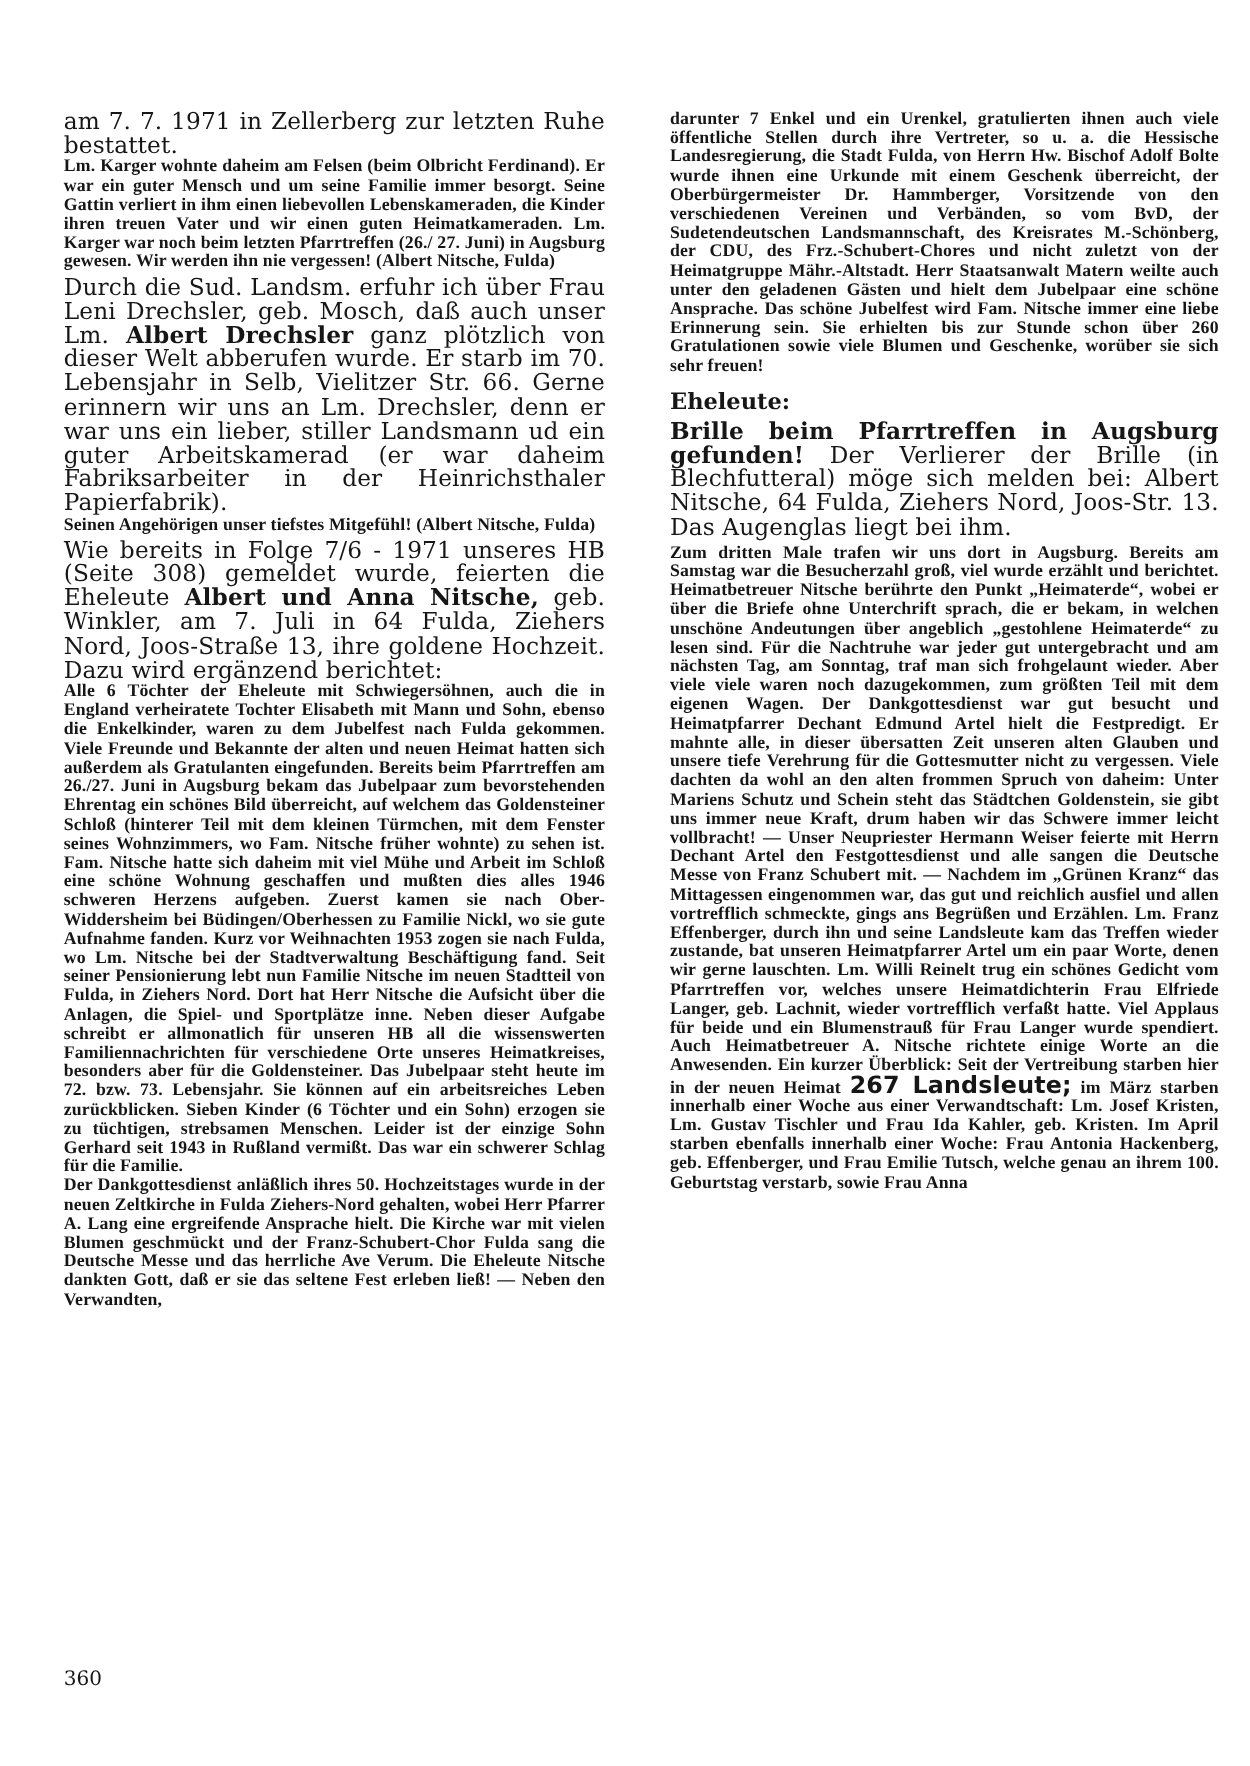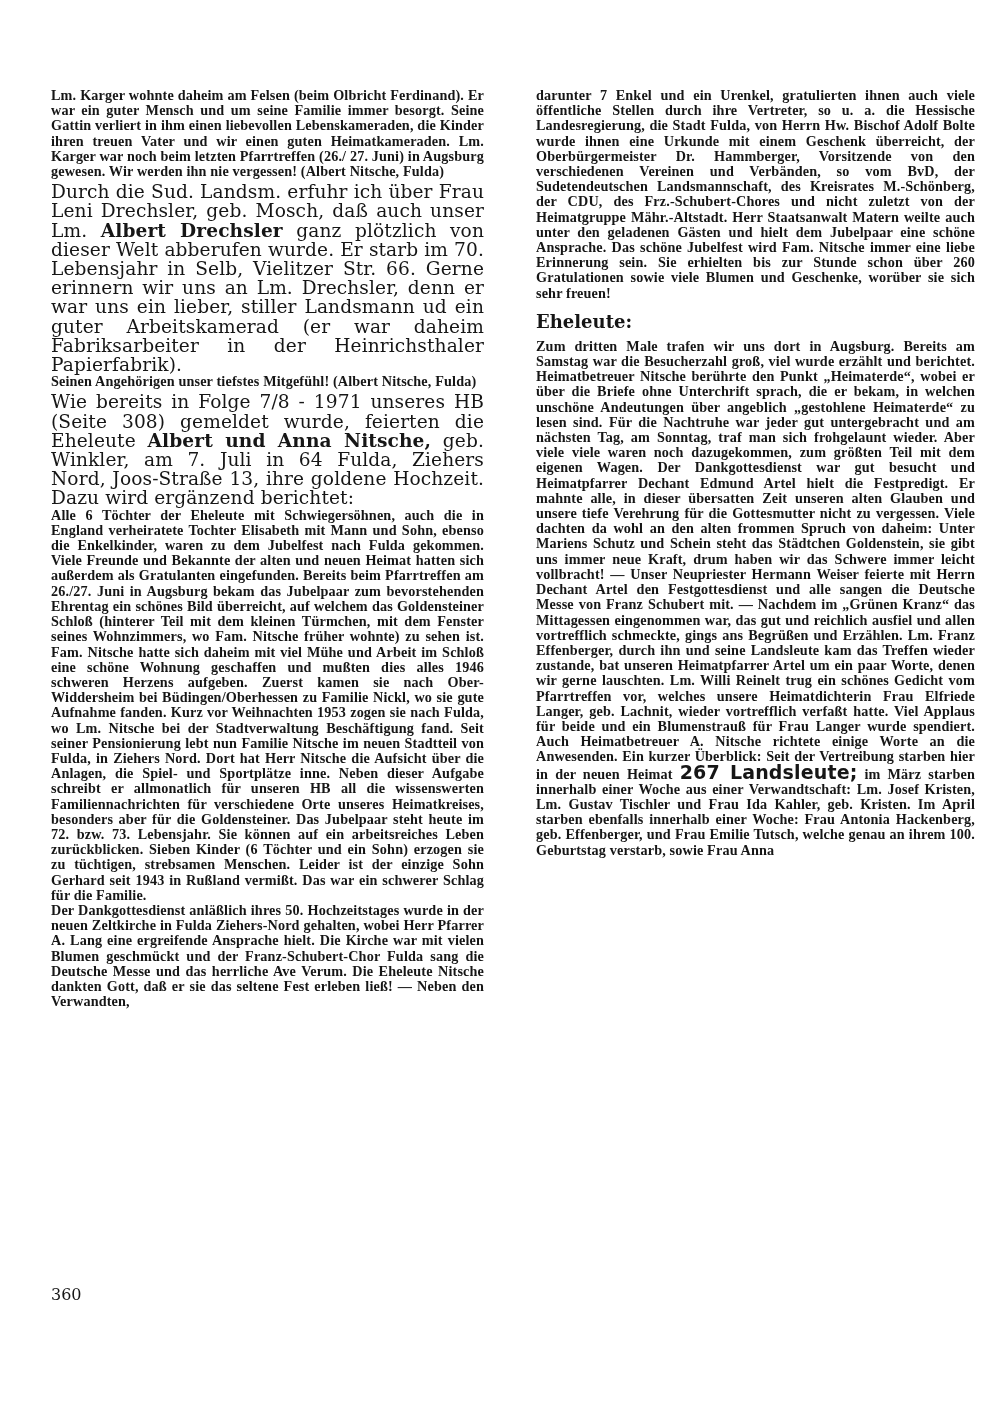--- a/index.html
+++ b/index.html
@@ -54,47 +54,49 @@
   }
   b { font-weight: bold; }
   .sans-bold {
     font-family: "DejaVu Sans", "Liberation Sans", sans-serif;
     font-weight: bold;
     font-size: 19px;
   }
   .page-number {
     position: absolute;
     left: 51px;
-    top: 1286px;
+    top: 1334px;
     font-family: "DejaVu Serif", "Liberation Serif", serif;
     font-size: 16px;
     line-height: 18px;
   }
   .gap-s { height: 3px; }
   .gap-l { height: 10px; }
 </style>
 </head>
 <body>
 
 <div class="page">
 
   <div class="column col-left">
+    <p class="large">am 7. 7. 1971 in Zellerberg zur letzten Ruhe bestattet.</p>
     <p class="small">Lm. Karger wohnte daheim am Felsen (beim Olbricht Ferdinand). Er war ein guter Mensch und um seine Familie immer besorgt. Seine Gattin verliert in ihm einen liebevollen Lebenskameraden, die Kinder ihren treuen Vater und wir einen guten Heimatkameraden. Lm. Karger war noch beim letzten Pfarrtreffen (26./ 27. Juni) in Augsburg gewesen. Wir werden ihn nie vergessen! (Albert Nitsche, Fulda)</p>
     <div class="gap-s"></div>
     <p class="large"><span>Durch die Sud. Landsm. erfuhr ich über Frau Leni Drechsler, geb. Mosch, daß auch unser Lm. </span><b>Albert Drechsler</b><span> ganz plötzlich von dieser Welt abberufen wurde. Er starb im 70. Lebensjahr in Selb, Vielitzer Str. 66. Gerne erinnern wir uns an Lm. Drechsler, denn er war uns ein lieber, stiller Landsmann ud ein guter Arbeitskamerad (er war daheim Fabriksarbeiter in der Heinrichsthaler Papierfabrik).</span></p>
     <p class="small">Seinen Angehörigen unser tiefstes Mitgefühl! (Albert Nitsche, Fulda)</p>
     <div class="gap-s"></div>
-    <p class="large"><span>Wie bereits in Folge 7/8 - 1971 unseres HB (Seite 308) gemeldet wurde, feierten die Eheleute </span><b>Albert und Anna Nitsche,</b><span> geb. Winkler, am 7. Juli in 64 Fulda, Ziehers Nord, Joos-Straße 13, ihre goldene Hochzeit. Dazu wird ergänzend berichtet:</span></p>
+    <p class="large"><span>Wie bereits in Folge 7/6 - 1971 unseres HB (Seite 308) gemeldet wurde, feierten die Eheleute </span><b>Albert und Anna Nitsche,</b><span> geb. Winkler, am 7. Juli in 64 Fulda, Ziehers Nord, Joos-Straße 13, ihre goldene Hochzeit. Dazu wird ergänzend berichtet:</span></p>
     <p class="small">Alle 6 Töchter der Eheleute mit Schwiegersöhnen, auch die in England verheiratete Tochter Elisabeth mit Mann und Sohn, ebenso die Enkelkinder, waren zu dem Jubelfest nach Fulda gekommen. Viele Freunde und Bekannte der alten und neuen Heimat hatten sich außerdem als Gratulanten eingefunden. Bereits beim Pfarrtreffen am 26./27. Juni in Augsburg bekam das Jubelpaar zum bevorstehenden Ehrentag ein schönes Bild überreicht, auf welchem das Goldensteiner Schloß (hinterer Teil mit dem kleinen Türmchen, mit dem Fenster seines Wohnzimmers, wo Fam. Nitsche früher wohnte) zu sehen ist. Fam. Nitsche hatte sich daheim mit viel Mühe und Arbeit im Schloß eine schöne Wohnung geschaffen und mußten dies alles 1946 schweren Herzens aufgeben. Zuerst kamen sie nach Ober-Widdersheim bei Büdingen/Oberhessen zu Familie Nickl, wo sie gute Aufnahme fanden. Kurz vor Weihnachten 1953 zogen sie nach Fulda, wo Lm. Nitsche bei der Stadtverwaltung Beschäftigung fand. Seit seiner Pensionierung lebt nun Familie Nitsche im neuen Stadtteil von Fulda, in Ziehers Nord. Dort hat Herr Nitsche die Aufsicht über die Anlagen, die Spiel- und Sportplätze inne. Neben dieser Aufgabe schreibt er allmonatlich für unseren HB all die wissenswerten Familiennachrichten für verschiedene Orte unseres Heimatkreises, besonders aber für die Goldensteiner. Das Jubelpaar steht heute im 72. bzw. 73. Lebensjahr. Sie können auf ein arbeitsreiches Leben zurückblicken. Sieben Kinder (6 Töchter und ein Sohn) erzogen sie zu tüchtigen, strebsamen Menschen. Leider ist der einzige Sohn Gerhard seit 1943 in Rußland vermißt. Das war ein schwerer Schlag für die Familie.</p>
     <p class="small">Der Dankgottesdienst anläßlich ihres 50. Hochzeitstages wurde in der neuen Zeltkirche in Fulda Ziehers-Nord gehalten, wobei Herr Pfarrer A. Lang eine ergreifende Ansprache hielt. Die Kirche war mit vielen Blumen geschmückt und der Franz-Schubert-Chor Fulda sang die Deutsche Messe und das herrliche Ave Verum. Die Eheleute Nitsche dankten Gott, daß er sie das seltene Fest erleben ließ! — Neben den Verwandten,</p>
   </div>
 
   <div class="column col-right">
     <p class="small">darunter 7 Enkel und ein Urenkel, gratulierten ihnen auch viele öffentliche Stellen durch ihre Vertreter, so u. a. die Hessische Landesregierung, die Stadt Fulda, von Herrn Hw. Bischof Adolf Bolte wurde ihnen eine Urkunde mit einem Geschenk überreicht, der Oberbürgermeister Dr. Hammberger, Vorsitzende von den verschiedenen Vereinen und Verbänden, so vom BvD, der Sudetendeutschen Landsmannschaft, des Kreisrates M.-Schönberg, der CDU, des Frz.-Schubert-Chores und nicht zuletzt von der Heimatgruppe Mähr.-Altstadt. Herr Staatsanwalt Matern weilte auch unter den geladenen Gästen und hielt dem Jubelpaar eine schöne Ansprache. Das schöne Jubelfest wird Fam. Nitsche immer eine liebe Erinnerung sein. Sie erhielten bis zur Stunde schon über 260 Gratulationen sowie viele Blumen und Geschenke, worüber sie sich sehr freuen!</p>
     <div class="gap-l"></div>
     <h2 class="heading">Eheleute:</h2>
     <div class="gap-s"></div>
+    <p class="large"><b>Brille beim Pfarrtreffen in Augsburg gefunden!</b><span> Der Verlierer der Brille (in Blechfutteral) möge sich melden bei: Albert Nitsche, 64 Fulda, Ziehers Nord, Joos-Str. 13. Das Augenglas liegt bei ihm.</span></p>
     <div class="gap-s"></div>
     <p class="small"><span>Zum dritten Male trafen wir uns dort in Augsburg. Bereits am Samstag war die Besucherzahl groß, viel wurde erzählt und berichtet. Heimatbetreuer Nitsche berührte den Punkt „Heimaterde“, wobei er über die Briefe ohne Unterchrift sprach, die er bekam, in welchen unschöne Andeutungen über angeblich „gestohlene Heimaterde“ zu lesen sind. Für die Nachtruhe war jeder gut untergebracht und am nächsten Tag, am Sonntag, traf man sich frohgelaunt wieder. Aber viele viele waren noch dazugekommen, zum größten Teil mit dem eigenen Wagen. Der Dankgottesdienst war gut besucht und Heimatpfarrer Dechant Edmund Artel hielt die Festpredigt. Er mahnte alle, in dieser übersatten Zeit unseren alten Glauben und unsere tiefe Verehrung für die Gottesmutter nicht zu vergessen. Viele dachten da wohl an den alten frommen Spruch von daheim: Unter Mariens Schutz und Schein steht das Städtchen Goldenstein, sie gibt uns immer neue Kraft, drum haben wir das Schwere immer leicht vollbracht! — Unser Neupriester Hermann Weiser feierte mit Herrn Dechant Artel den Festgottesdienst und alle sangen die Deutsche Messe von Franz Schubert mit. — Nachdem im „Grünen Kranz“ das Mittagessen eingenommen war, das gut und reichlich ausfiel und allen vortrefflich schmeckte, gings ans Begrüßen und Erzählen. Lm. Franz Effenberger, durch ihn und seine Landsleute kam das Treffen wieder zustande, bat unseren Heimatpfarrer Artel um ein paar Worte, denen wir gerne lauschten. Lm. Willi Reinelt trug ein schönes Gedicht vom Pfarrtreffen vor, welches unsere Heimatdichterin Frau Elfriede Langer, geb. Lachnit, wieder vortrefflich verfaßt hatte. Viel Applaus für beide und ein Blumenstrauß für Frau Langer wurde spendiert. Auch Heimatbetreuer A. Nitsche richtete einige Worte an die Anwesenden. Ein kurzer Überblick: Seit der Vertreibung starben hier in der neuen Heimat </span><span class="sans-bold">267 Landsleute;</span><span> im März starben innerhalb einer Woche aus einer Verwandtschaft: Lm. Josef Kristen, Lm. Gustav Tischler und Frau Ida Kahler, geb. Kristen. Im April starben ebenfalls innerhalb einer Woche: Frau Antonia Hackenberg, geb. Effenberger, und Frau Emilie Tutsch, welche genau an ihrem 100. Geburtstag verstarb, sowie Frau Anna</span></p>
   </div>
 
   <div class="page-number">360</div>
 </div>
 
 </body></html>

